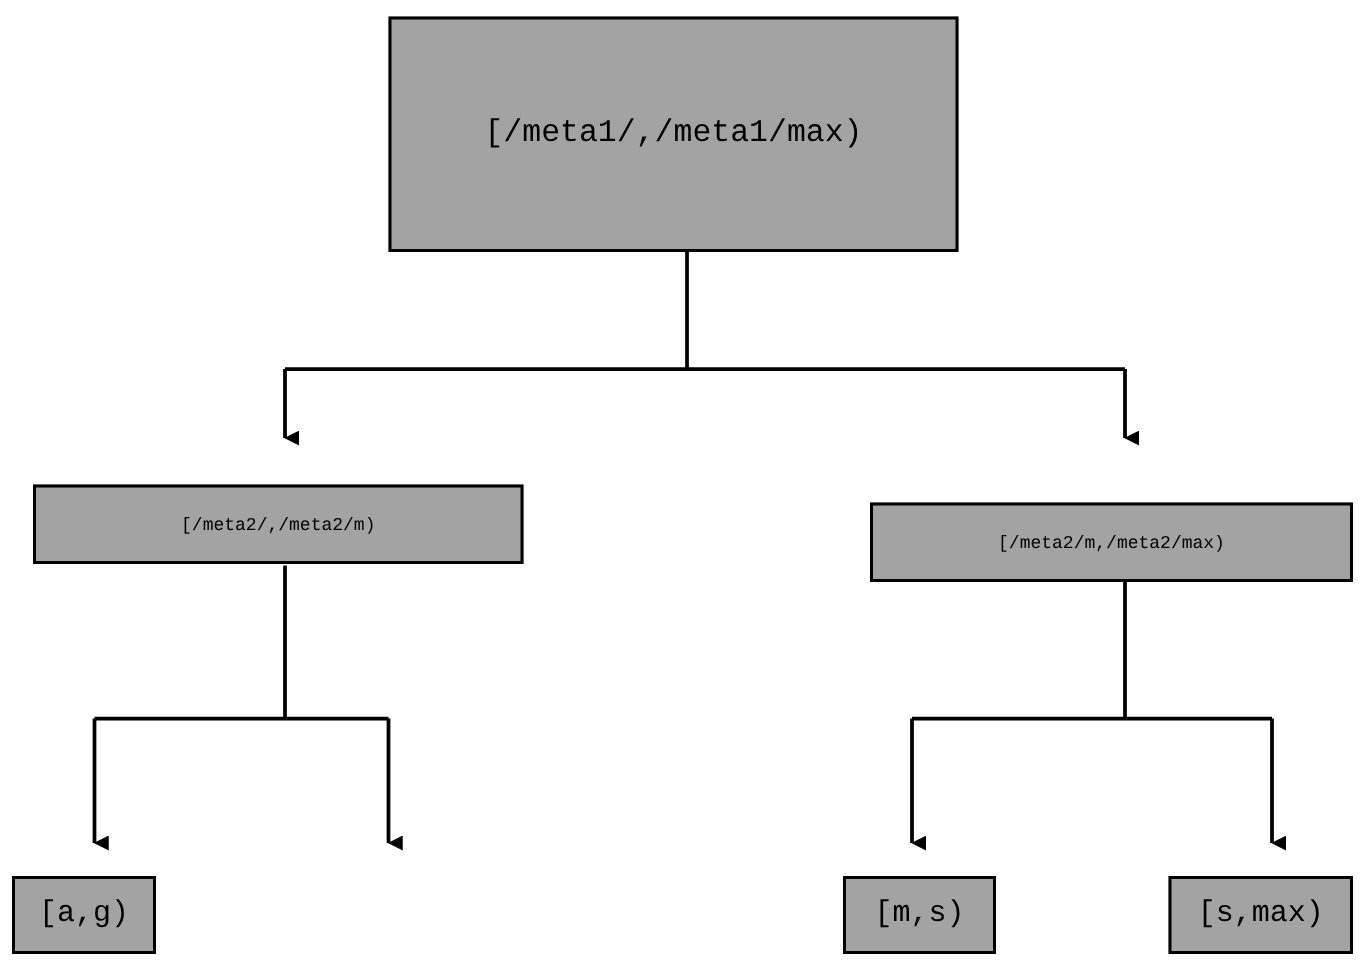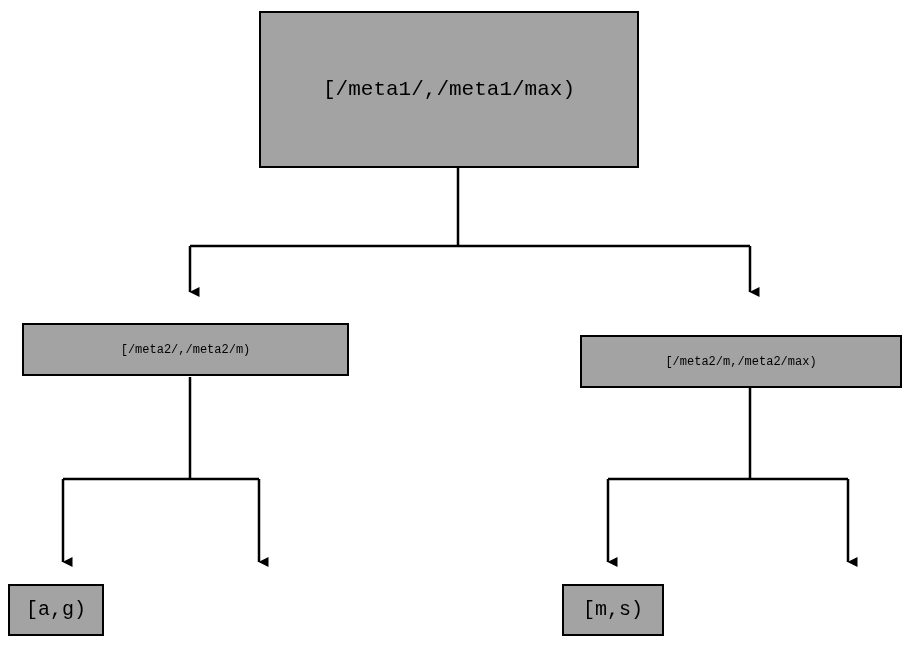--- a/index.html
+++ b/index.html
@@ -147,14 +147,17 @@
 
   <div class="node" id="node-leaf-ag">
     <span class="node-label">[a,g)</span>
   </div>
 
 
   <div class="node" id="node-leaf-ms">
     <span class="node-label">[m,s)</span>
   </div>
 
+  <div class="node" id="node-leaf-smax">
+    <span class="node-label">[s,max)</span>
+  </div>
 
 </div>
 
 </body></html>

